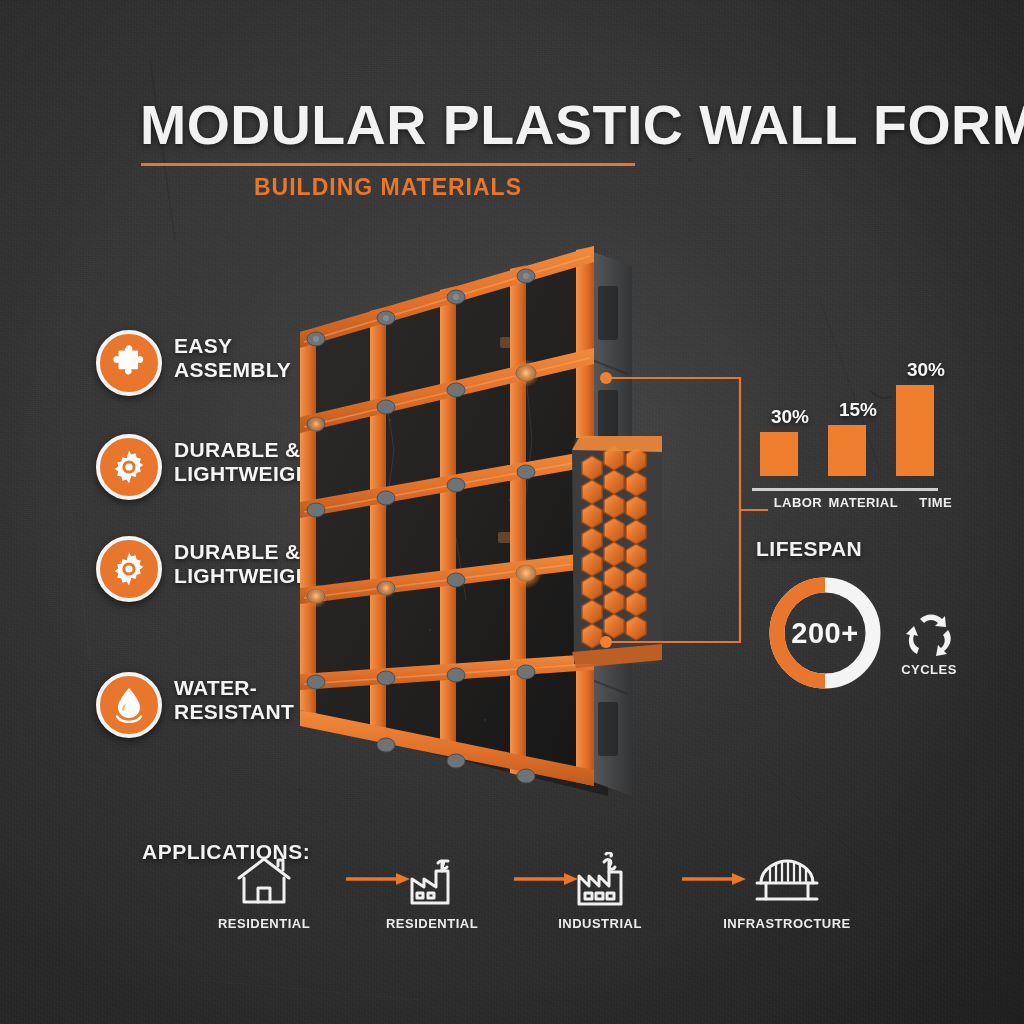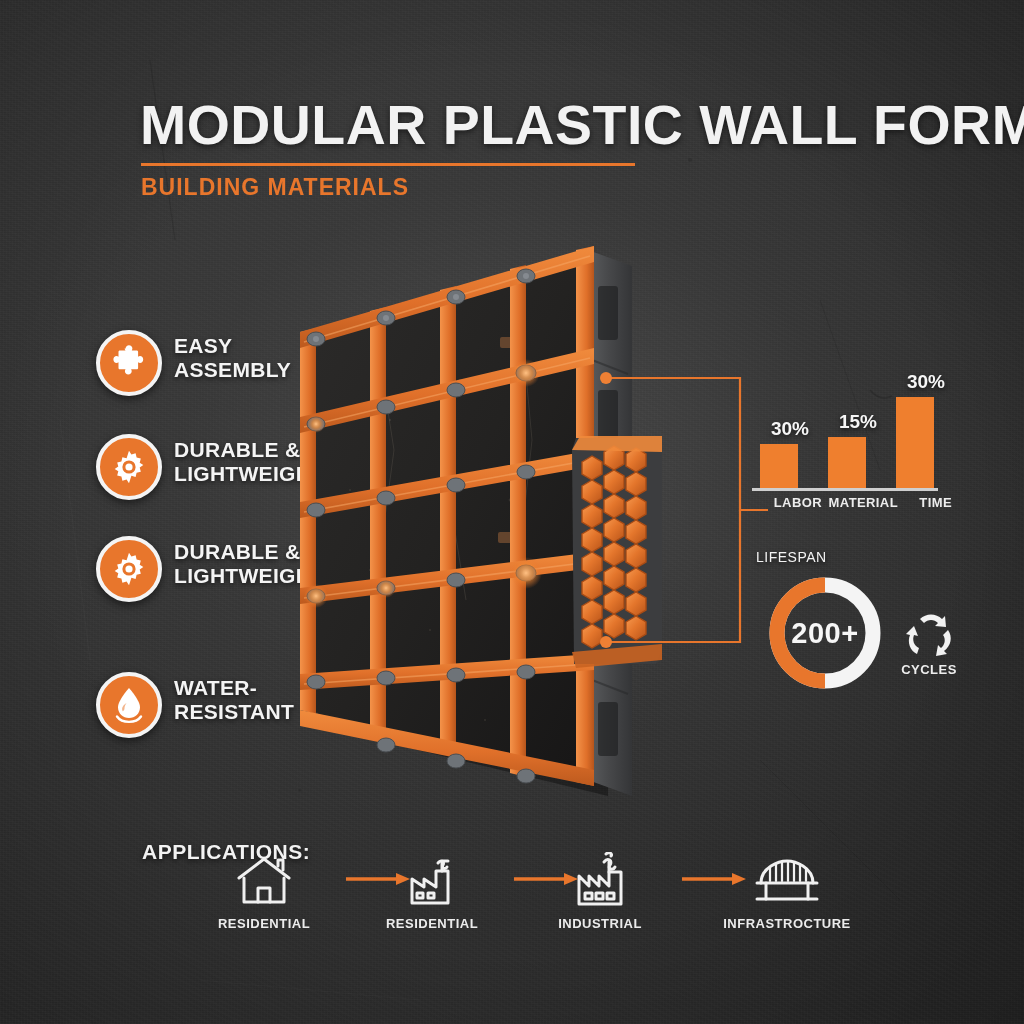--- a/index.html
+++ b/index.html
@@ -55,20 +55,21 @@
   #title-rule {
     position: absolute;
     left: 141px; top: 163px;
     width: 494px; height: 3px;
     background: #e8762c;
   }
   #subtitle {
     position: absolute;
     left: 141px; top: 174px;
     width: 494px;
+    text-align: center;
     font-size: 23px;
     letter-spacing: 1px;
     color: #e8762c;
     font-weight: 700;
     white-space: nowrap;
   }
 
   
   .feature {
     position: absolute;
@@ -115,43 +116,42 @@
     position: absolute; left: 756px; top: 338px;
     color: #f3f3f3; font-size: 21px; font-weight: 700; letter-spacing: .5px;
     white-space: nowrap;
     text-shadow: 0 2px 5px rgba(0,0,0,.6);
   }
   #bars {
     position: absolute;
     left: 756px; top: 368px;
     width: 196px; height: 120px;
   }
-  .bar-col { position: absolute; bottom: 0; width: 60px; text-align: left; }
+  .bar-col { position: absolute; bottom: 12px; width: 60px; text-align: left; }
   .bar-rect { width: 38px; background: #ef7f2e; }
   .bar-val {
     position: absolute; left: 50%; transform: translateX(-50%);
     color: #f6f6f6; font-size: 19px; font-weight: 700; white-space: nowrap;
     text-shadow: 0 2px 5px rgba(0,0,0,.6);
   }
   #bar-axis {
     position: absolute; left: 752px; top: 488px;
     width: 186px; height: 3px; background: #cfcfcf;
   }
   .bar-cat {
     position: absolute; top: 495px;
     color: #ededed; font-size: 13px; font-weight: 700; letter-spacing: .4px;
     text-align: right; white-space: nowrap;
   }
 
   #life-title {
     position: absolute; left: 756px; top: 537px;
-    color: #f3f3f3; font-size: 14px; font-weight: 400; letter-spacing: .5px;
+    color: #f3f3f3; font-size: 21px; font-weight: 700; letter-spacing: .5px;
     white-space: nowrap;
     text-shadow: 0 2px 5px rgba(0,0,0,.6);
-    margin-top: 12px;
   }
   #donut { position: absolute; left: 764px; top: 572px; width: 122px; height: 122px; }
   #donut-value {
     position: absolute; left: 764px; top: 572px; width: 122px; height: 122px;
     display: flex; align-items: center; justify-content: center;
     color: #f6f6f6; font-size: 29px; font-weight: 700; letter-spacing: .5px;
   }
   #cycles-icon { position: absolute; left: 900px; top: 610px; width: 58px; height: 52px; }
   #cycles-label {
     position: absolute; left: 896px; top: 662px; width: 66px;

